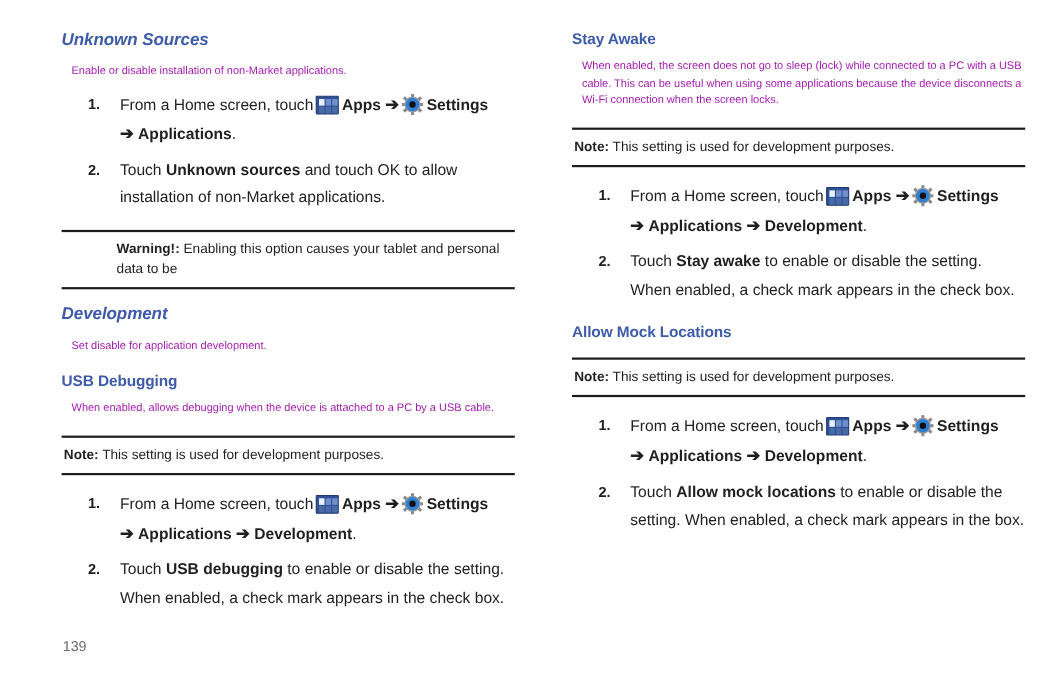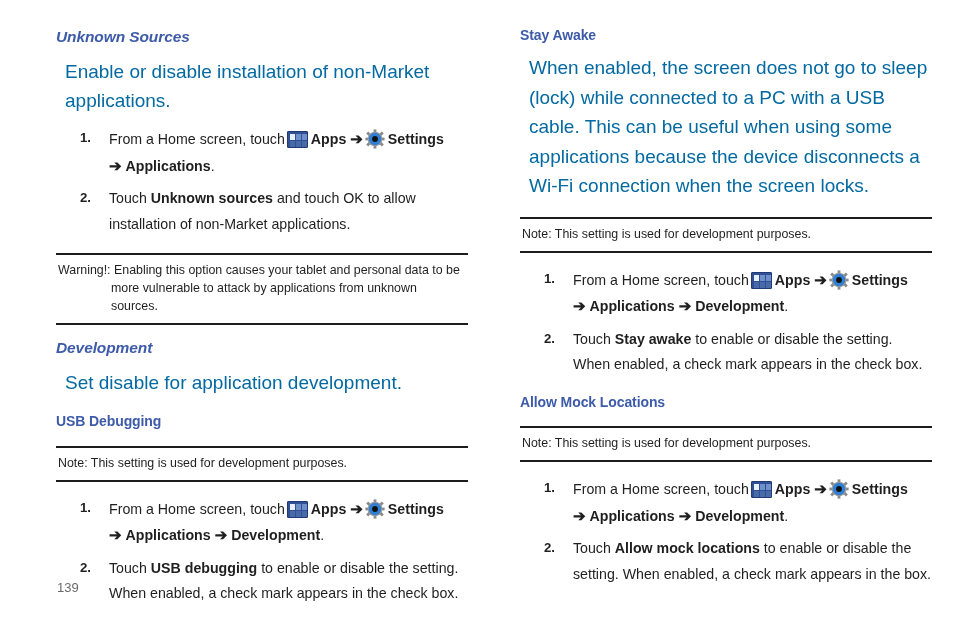--- a/index.html
+++ b/index.html
@@ -39,25 +39,25 @@
     font-weight: bold;
     font-size: 14px;
     letter-spacing: -0.1px;
     margin: 0 0 10px 0;
     line-height: 1.1;
   }
   .h-gap-top { margin-top: 17px; }
 
   
   .para {
-    font-size: 19px;
+    font-size: 10px;
     line-height: 1.55;
     margin: 0 0 10px 0;
     padding-left: 9px;
-    color: #0369a1;
+    color: #a21caf;
   }
 
   
   ol.steps {
     list-style: none;
     margin: 0;
     padding: 0 0 0 9px;
   }
   ol.steps > li {
     position: relative;
@@ -118,29 +118,29 @@
     border-bottom: 2.6px solid #1c1c1c;
     margin: 16px 0 14px 0;
     padding: 7px 2px 7px 2px;
   }
   .callout-row {
     font-size: 12.4px;
     line-height: 1.45;
     color: #1f1f1f;
   }
   .callout-lead {
-    font-weight: normal;
+    font-weight: bold;
     font-size: 12.4px;
   }
   .warn-indent {
     display: block;
     padding-left: 53px;
     text-align: left;
   }
-  .warn-first { display: block; }
+  .warn-first { display: block; margin-left: 48px; }
 
   
   .page-number {
     position: absolute;
     left: 57px;
     top: 580px;
     font-size: 13px;
     color: #6b6b6b;
     text-align: center;
   }
@@ -181,30 +181,30 @@
         <span class="num">2.</span><span>Touch</span>
         <span class="b">Unknown sources</span>
         <span>and touch OK to allow installation of non-Market applications.</span>
       </li>
     </ol>
 
     <div class="callout">
       <div class="callout-row">
         <span class="warn-first"><span class="callout-lead">Warning!:</span>
           <span>Enabling this option causes your tablet and personal data to be</span></span>
-        <span class="warn-indent">more vulnerable to attack by applications from unknown sources.</span>
       </div>
     </div>
 
     <h2 class="h-italic">Development</h2>
 
     <p class="para">Set disable for application development.</p>
 
     <h3 class="h-plain h-gap-top">USB Debugging</h3>
 
+    <p class="para">When enabled, allows debugging when the device is attached to a PC by a USB cable.</p>
 
     <div class="callout">
       <div class="callout-row">
         <span class="callout-lead">Note:</span>
         <span>This setting is used for development purposes.</span>
       </div>
     </div>
 
     <ol class="steps">
       <li>

